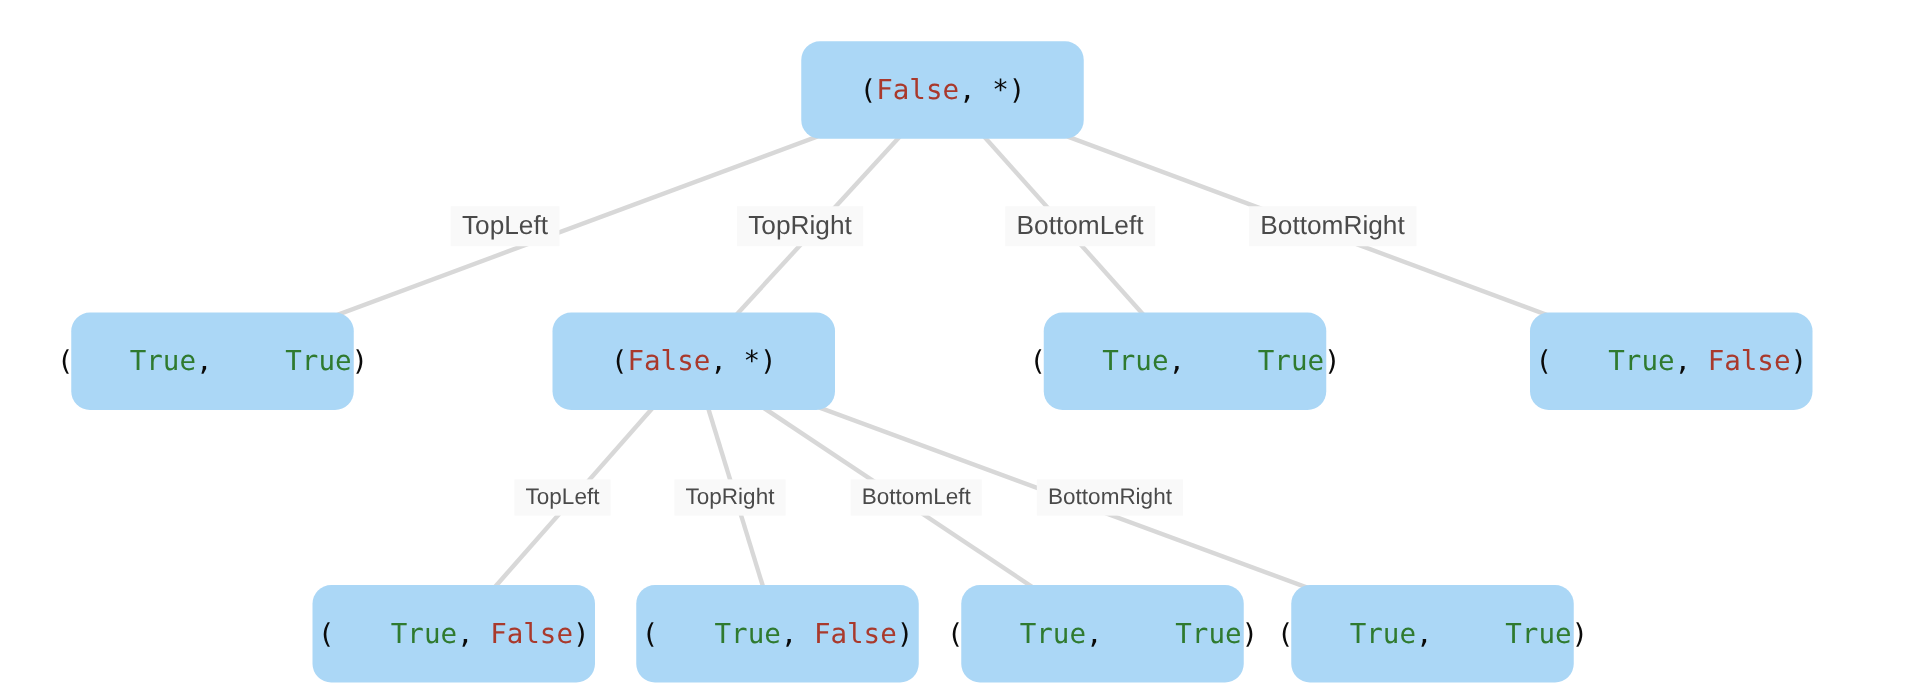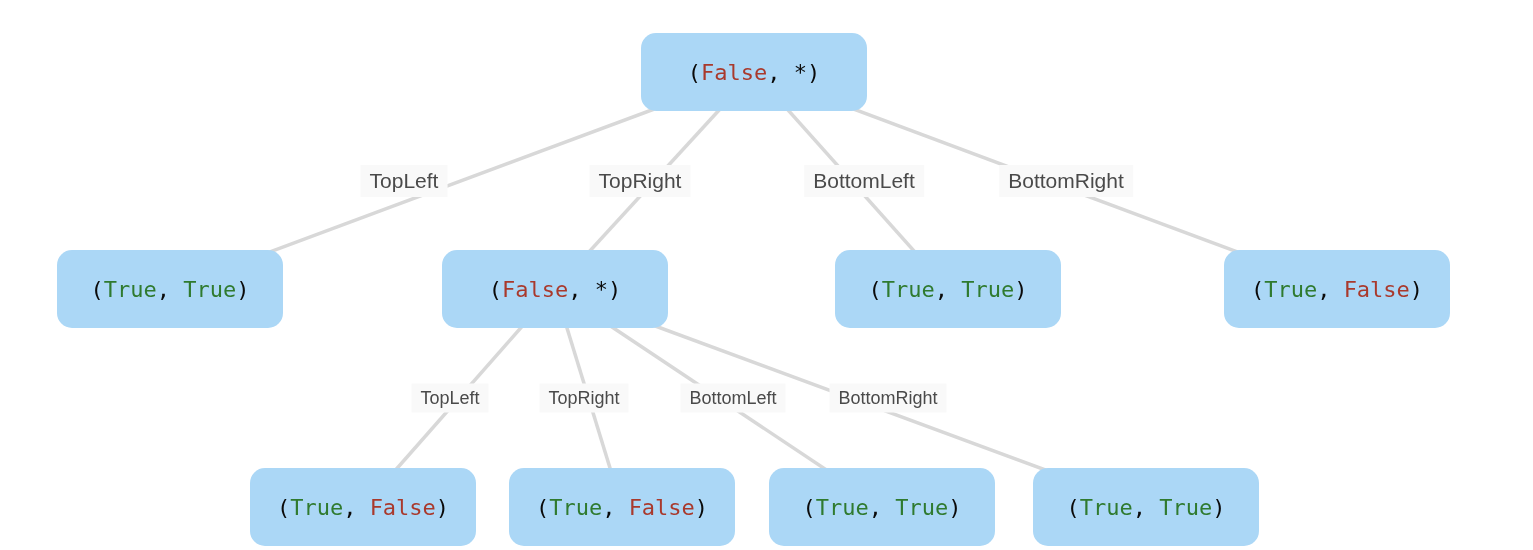--- a/index.html
+++ b/index.html
@@ -39,21 +39,21 @@
     position:absolute; z-index:3;
     width: 226px; height: 78px;
     background: var(--node-fill);
     border-radius: 15px;
     display:flex; align-items:center; justify-content:center;
     font-family: "DejaVu Sans Mono", monospace;
     font-size: 22px;
   }
   .tk { white-space: pre; }
   .c-punct { color: var(--color-punct); }
-  .c-true  { color: var(--color-true); }
+  .c-true  { color: var(--color-true); margin-left: 45px; }
   .c-false { color: var(--color-false); }
 </style>
 </head>
 <body>
 
 <div class="canvas">
 
   <svg class="edges-layer" width="1533" height="550" viewBox="0 0 1533 550" xmlns="http://www.w3.org/2000/svg">
     <line class="edge" x1="754" y1="72" x2="170" y2="289"></line>
     <line class="edge" x1="754" y1="72" x2="555" y2="289"></line>

